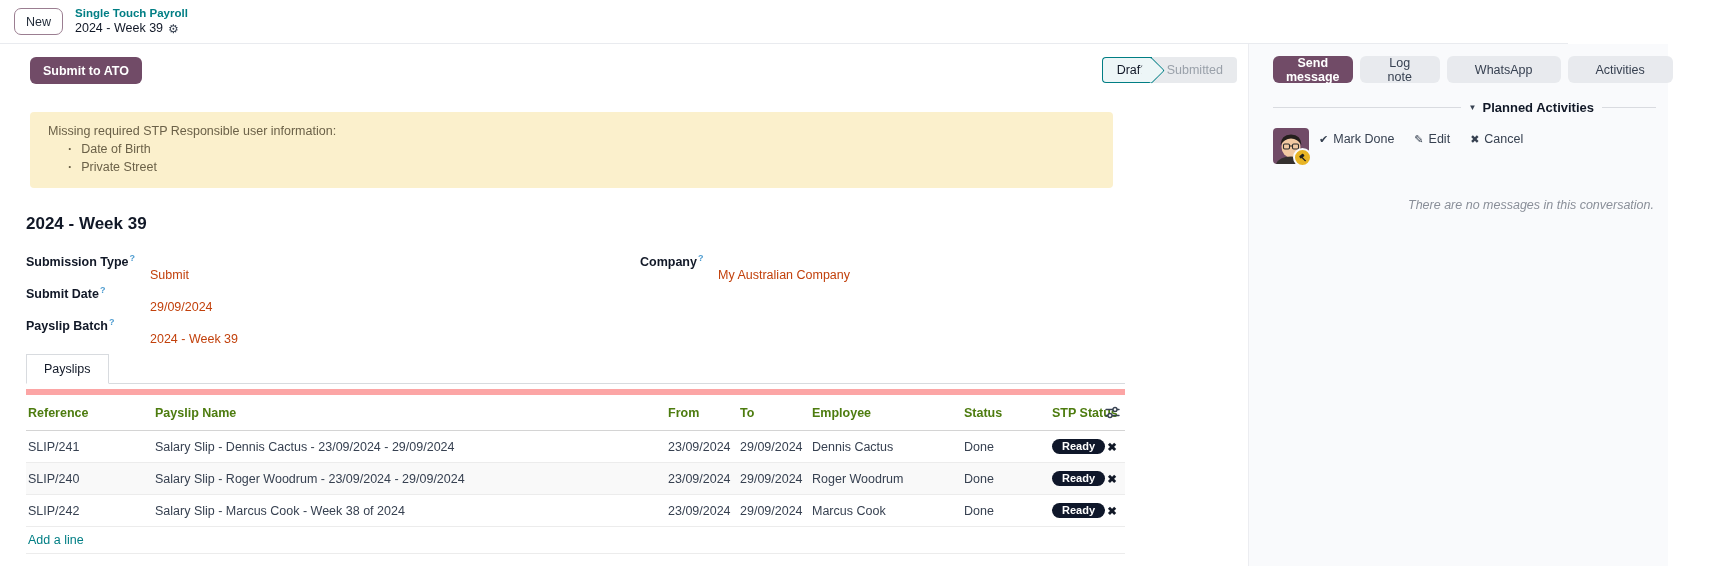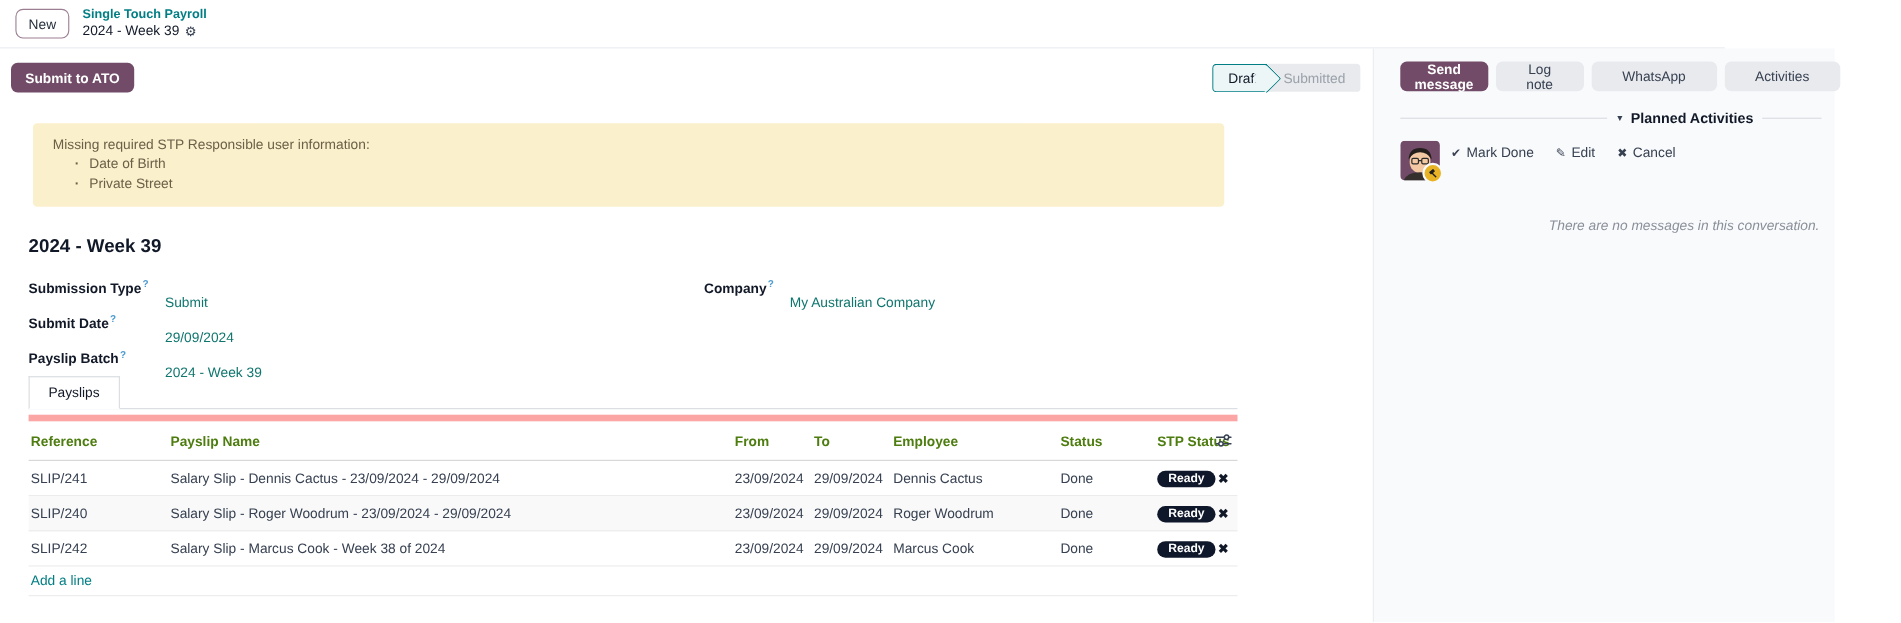--- a/index.html
+++ b/index.html
@@ -12,21 +12,21 @@
           padding-left:14px;box-sizing:border-box;z-index:5;}
   .new-btn{height:27px;padding:0 11px;background:#fff;border:1px solid #9b7e91;border-radius:7px;
            font-family:inherit;font-size:12.5px;color:#1f2937;font-weight:500;cursor:pointer;}
   .crumbs{margin-left:12px;line-height:1.2;}
   .crumb-app{color:#017E84;font-size:11.5px;font-weight:600;text-decoration:none;display:block;cursor:pointer;}
   .crumb-rec{color:#111827;font-size:12.5px;display:flex;align-items:center;gap:5px;margin-top:1px;}
   .gear{font-size:12px;color:#374151;cursor:pointer;}
 
   
   .main{position:absolute;top:44px;left:0;width:1248px;height:522px;background:#fff;}
-  .control{display:flex;align-items:center;justify-content:space-between;padding:13px 11px 13px 10px;}
+  .control{display:flex;align-items:flex-start;justify-content:space-between;padding:13px 11px 13px 30px;}
   .btn-primary{background:#714B67;color:#fff;border:none;border-radius:6px;height:27px;
                padding:0 13px;font-family:inherit;font-size:12.5px;font-weight:600;cursor:pointer;}
   .statusbar{display:flex;height:26px;margin-right:0;}
   .stage-active{position:relative;z-index:2;display:flex;align-items:center;background:#EDF6F7;
                 border:1px solid #017E84;border-right:none;border-radius:4px 0 0 4px;
                 padding:0 8px 0 14px;color:#111827;font-weight:500;cursor:pointer;}
   .stage-tip{position:absolute;right:-9px;top:3.2px;width:18px;height:18px;transform:rotate(45deg);
              background:#EDF6F7;border-top:1px solid #017E84;border-right:1px solid #017E84;border-radius:2px;}
   .stage-next{display:flex;align-items:center;background:#E8EAED;color:#9AA1AA;
               padding:0 14px 0 22px;margin-left:-7px;border-radius:0 4px 4px 0;cursor:pointer;
@@ -40,24 +40,24 @@
 
   
   .form-title{margin:24px 0 0 26px;font-size:17px;font-weight:700;color:#111827;line-height:24px;}
   .fields{display:flex;margin:10px 0 0 26px;}
   .fcol-left{width:560px;}
   .fcol-right{padding-left:54px;}
   .frow{display:flex;align-items:center;height:30px;margin-bottom:2px;}
   .flabel{width:124px;font-weight:600;color:#111827;}
   .fcol-right .flabel{width:78px;}
   .fhelp{color:#4E9CD0;font-size:9px;vertical-align:super;margin-left:1px;}
-  .fvalue{color:#0f766e;cursor:pointer;margin-top:28px;}
-
-  
-  .notebook{}
+  .fvalue{color:#c2410c;cursor:pointer;margin-top:28px;}
+
+  
+  .notebook{margin-top:12px;}
   .tabstrip{margin-left:26px;width:1099px;box-sizing:border-box;border-bottom:1px solid #D8DBDF;display:flex;}
   .tab{background:#fff;border:1px solid #D8DBDF;border-bottom:1px solid #fff;margin-bottom:-1px;
        padding:7px 17px;color:#111827;cursor:pointer;}
 
   
   .listtable{margin:5px 0 0 26px;width:1099px;}
   .trow{display:grid;grid-template-columns:117px 513px 72px 72px 152px 88px 59px 26px;
         align-items:center;height:31px;border-bottom:1px solid #ECECEC;}
   .thead{border-top:6px solid #fca5a5;border-bottom:1px solid #D4D4D4;height:35px;font-weight:600;color:#4d7c0f;}
   .trow.alt{background:#F9F9F9;}

